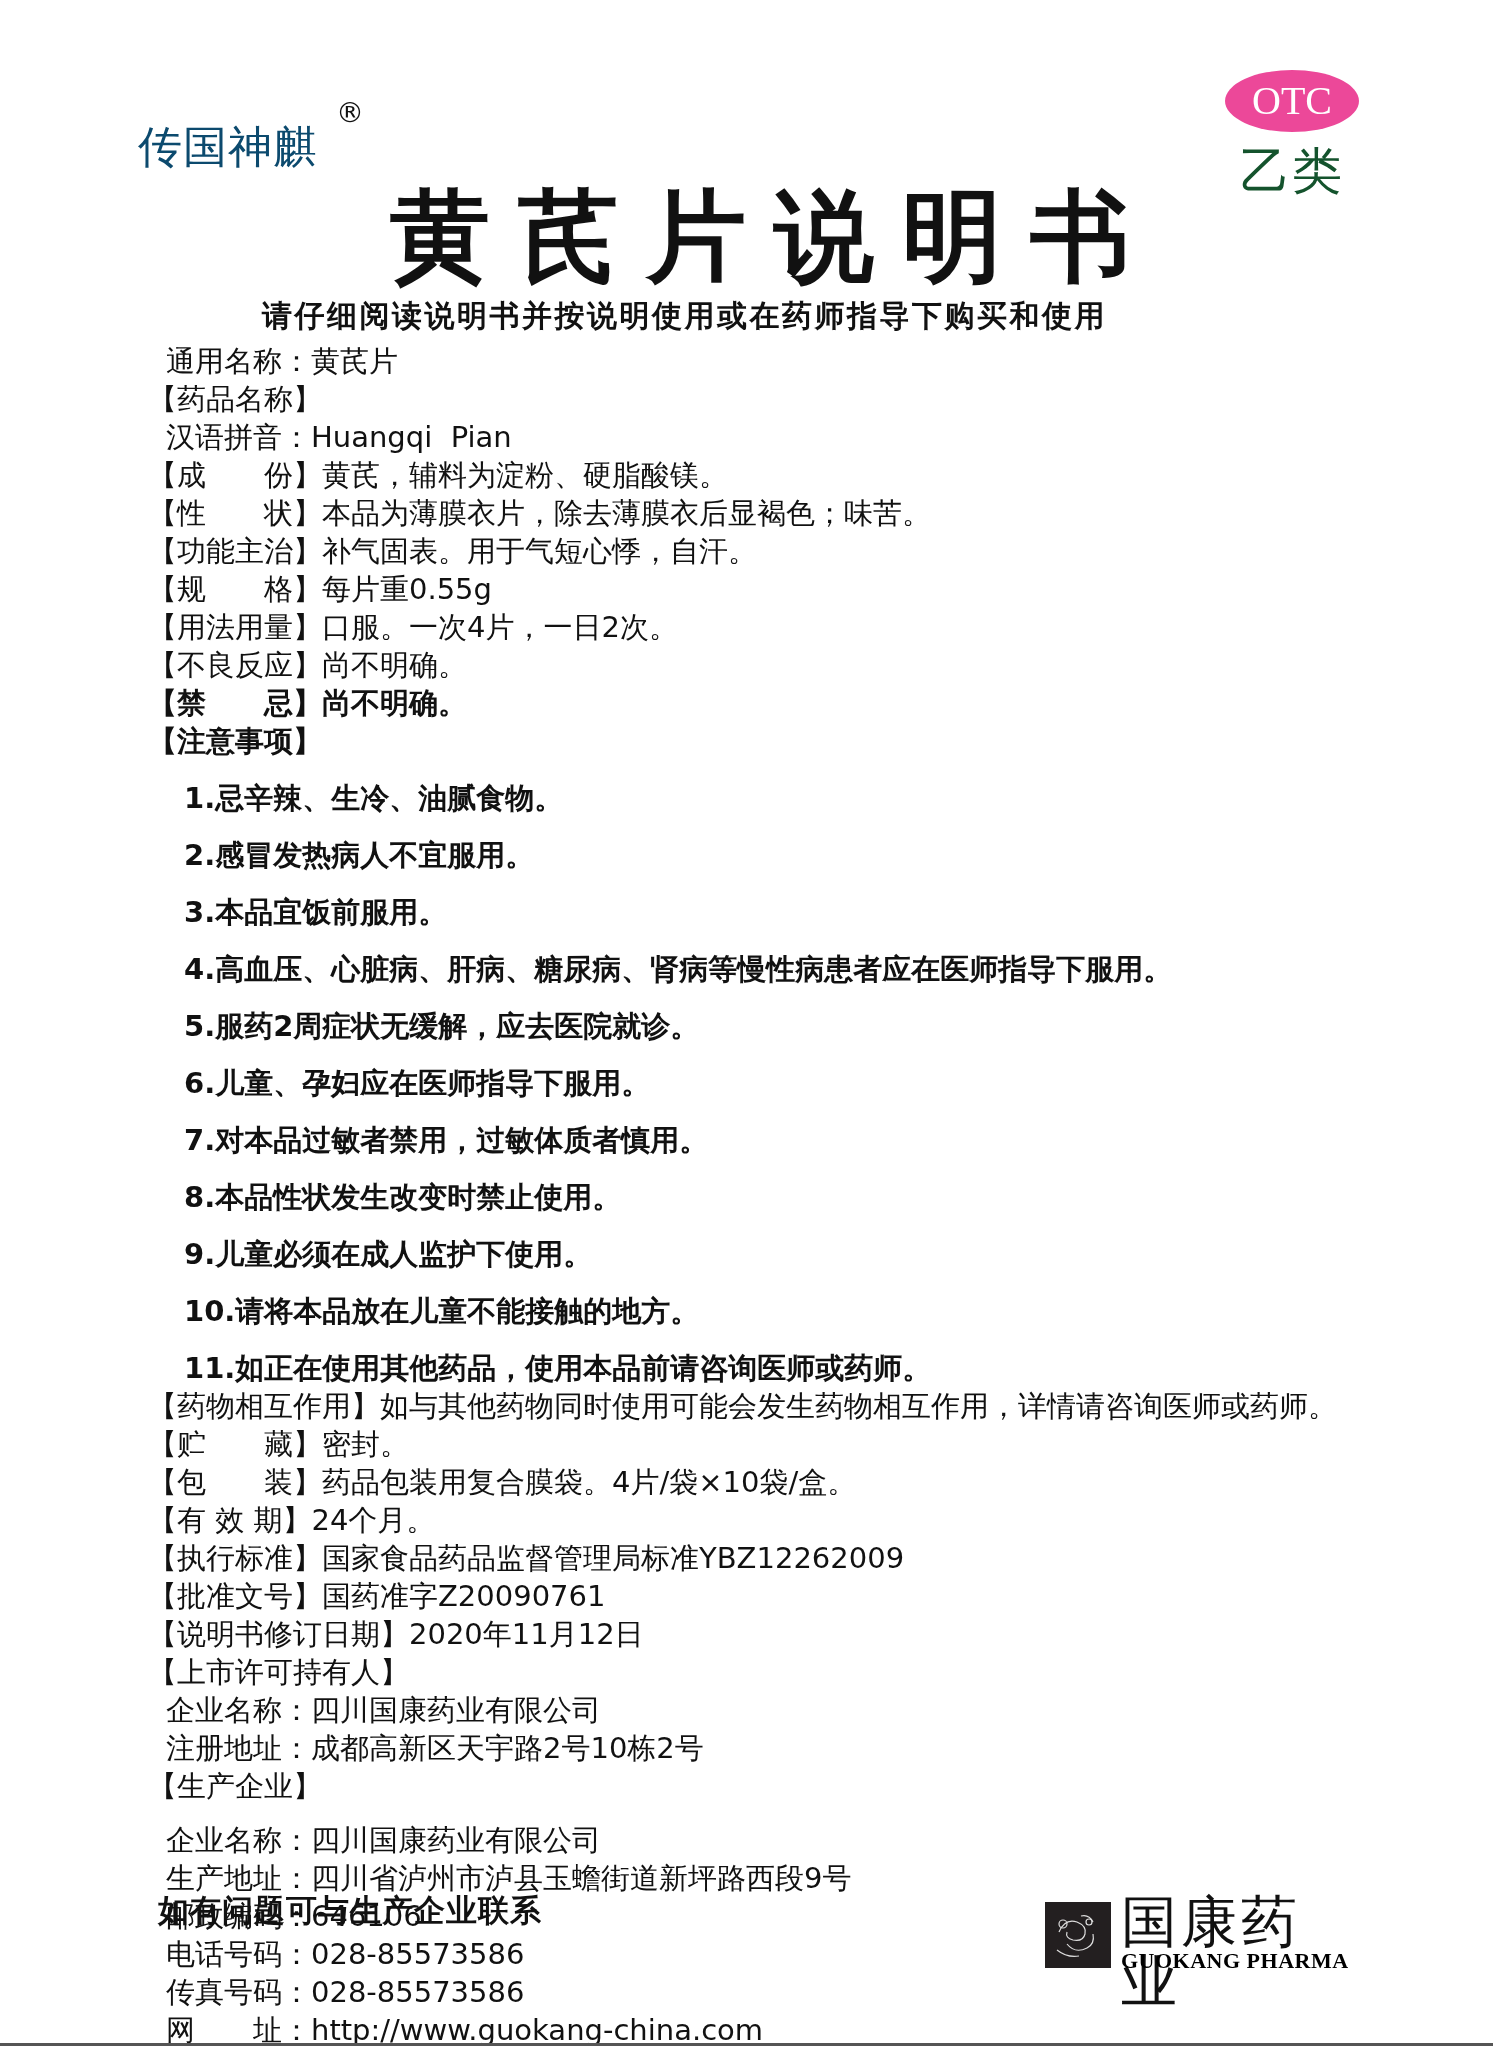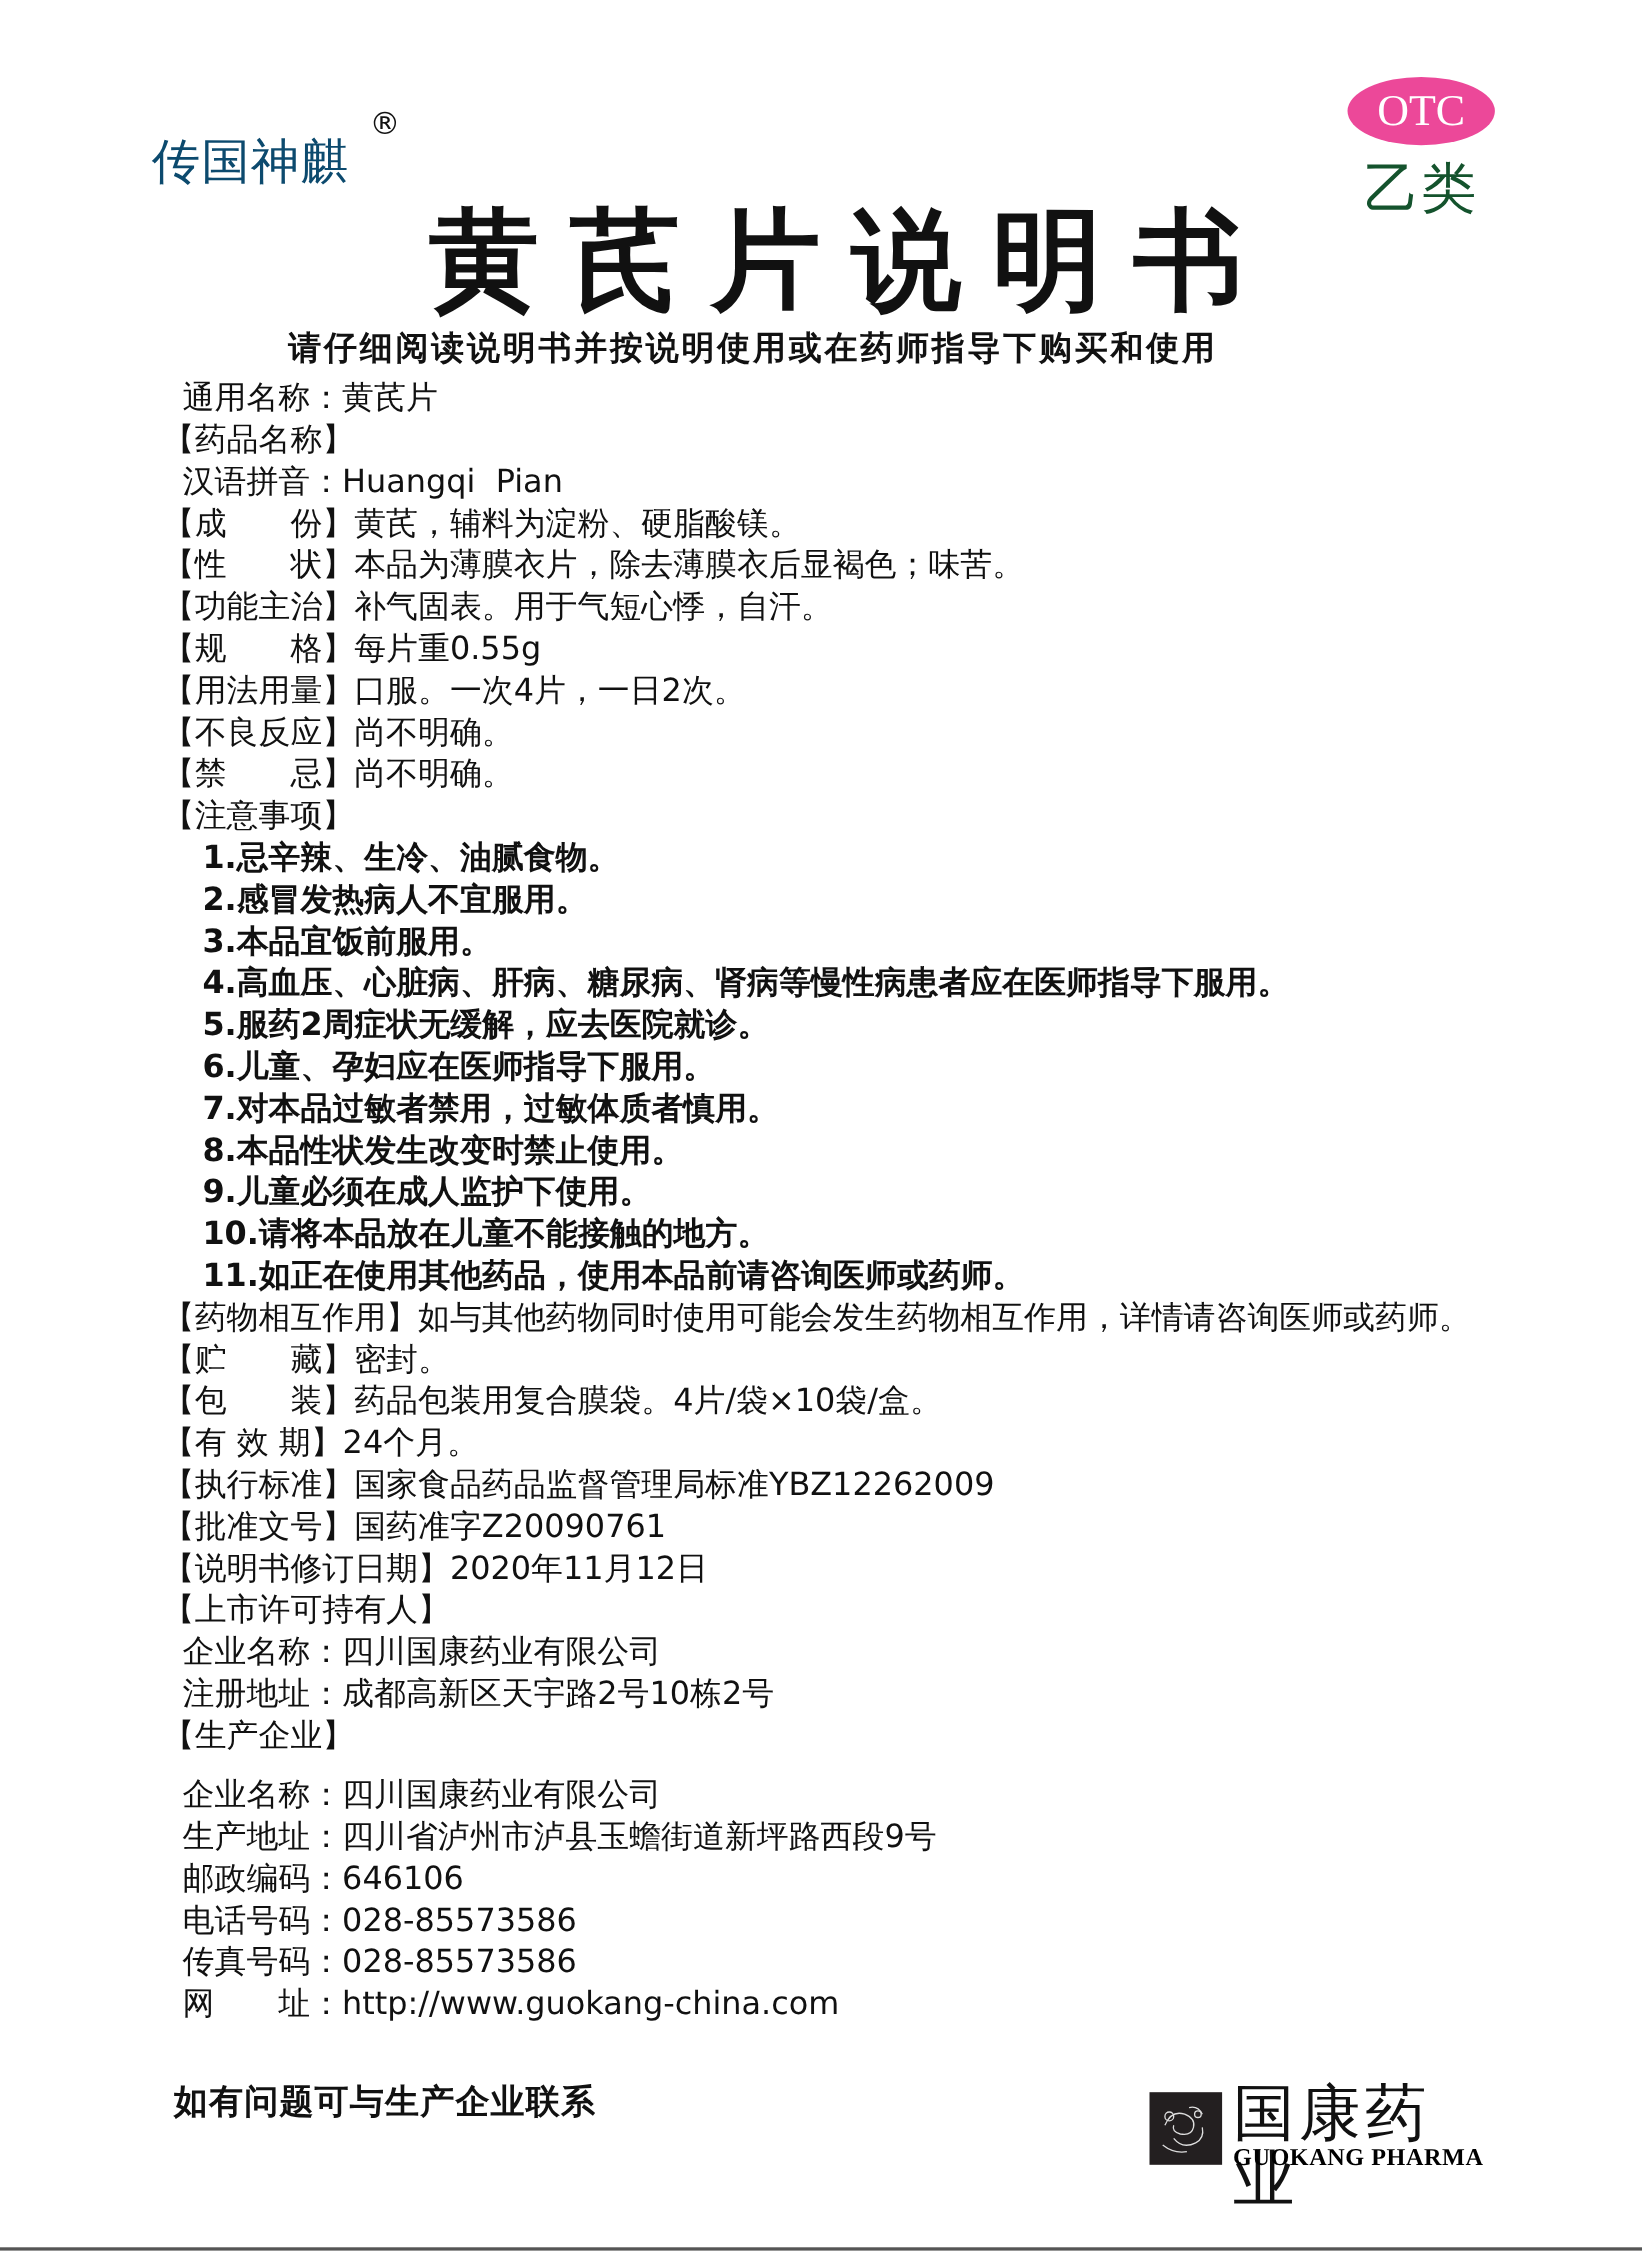--- a/index.html
+++ b/index.html
@@ -36,24 +36,24 @@
     position: absolute; left: 262px; top: 296px;
     font-size: 30px; font-weight: bold; letter-spacing: 2.5px; color: #111;
   }
   .content {
     position: absolute; left: 148px; top: 342px; width: 1240px;
   }
   .row {
     font-size: 29px; line-height: 38px; height: 38px; white-space: nowrap;
     color: #111;
   }
-  .row.bold { font-weight: normal; }
+  .row.bold { font-weight: bold; }
   .label { display: inline-block; }
   .sub { padding-left: 18px; }
-  .caution-item { padding-left: 36px; font-weight: bold; }
+  .caution-item { padding-left: 36px; font-weight: bold; margin-top: 19px; }
   .wrap-row { height: auto; white-space: normal; display: flex; }
   .wrap-row .value { display: block; width: 960px; }
   .gap { height: 16px; }
   .contact-line {
     position: absolute; left: 158px; top: 1890px;
     font-size: 31px; font-weight: bold; color: #111; letter-spacing: 1px;
   }
   .logo {
     position: absolute; left: 1045px; top: 1898px; width: 310px; height: 70px;
   }

